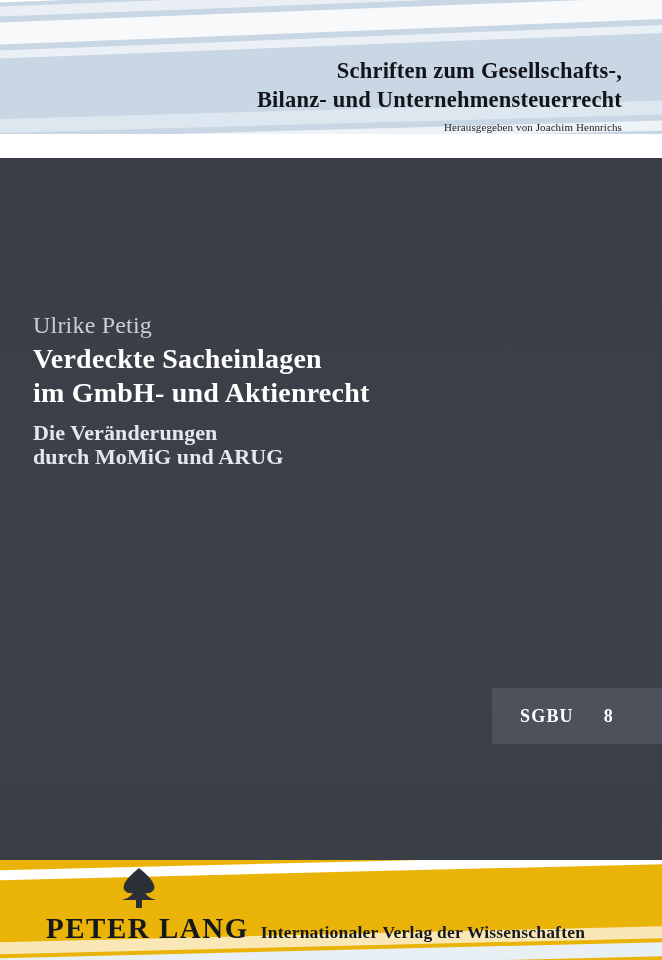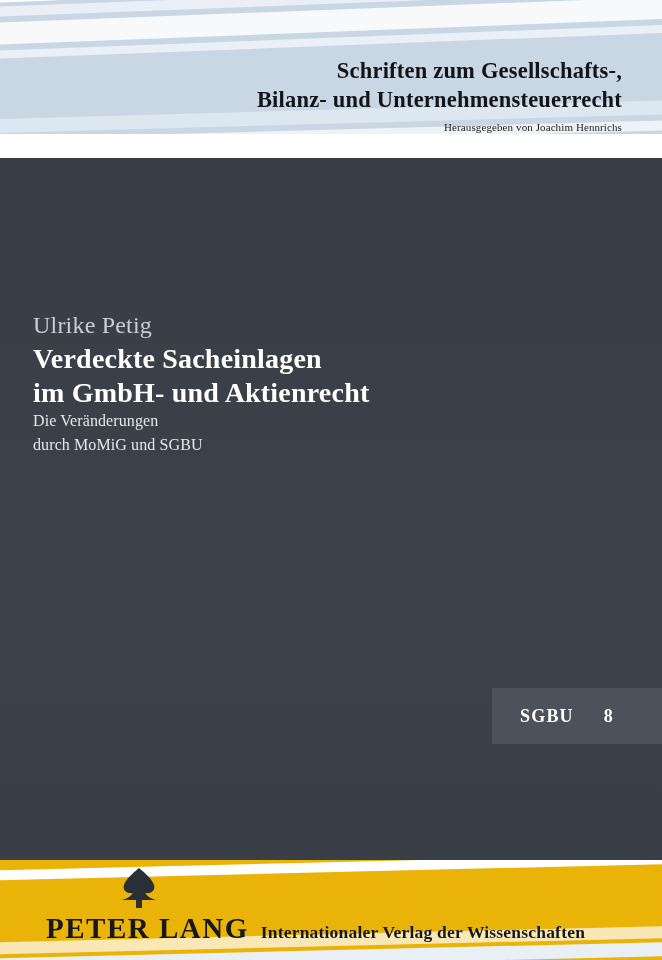--- a/index.html
+++ b/index.html
@@ -97,25 +97,25 @@
     font-family: "Liberation Serif", serif;
     font-weight: bold;
     font-size: 28px;
     line-height: 34px;
     color: #ffffff;
     letter-spacing: 0.2px;
   }
   .subtitle {
     position: absolute;
     left: 33px;
-    top: 251px;
+    top: 263px;
     width: 560px;
     font-family: "Liberation Serif", serif;
-    font-weight: normal;
-    font-size: 16px;
+    font-weight: bold;
+    font-size: 22px;
     line-height: 24px;
     color: #e4e8ee;
     letter-spacing: 0.1px;
   }
 
   
   .series-badge {
     position: absolute;
     right: 0;
     top: 530px;
@@ -206,21 +206,21 @@
 
     <div class="author">Ulrike Petig</div>
 
     <div class="title">
       <div>Verdeckte Sacheinlagen</div>
       <div>im GmbH- und Aktienrecht</div>
     </div>
 
     <div class="subtitle">
       <div>Die Veränderungen</div>
-      <div>durch MoMiG und SGBU</div>
+      <div>durch MoMiG und ARUG</div>
     </div>
 
     <div class="series-badge">
       <span class="series-name">SGBU</span>
       <span class="series-number">8</span>
     </div>
   </div>
 
   <div class="publisher-bar">
     <div class="pub-stripe ps1"></div>

